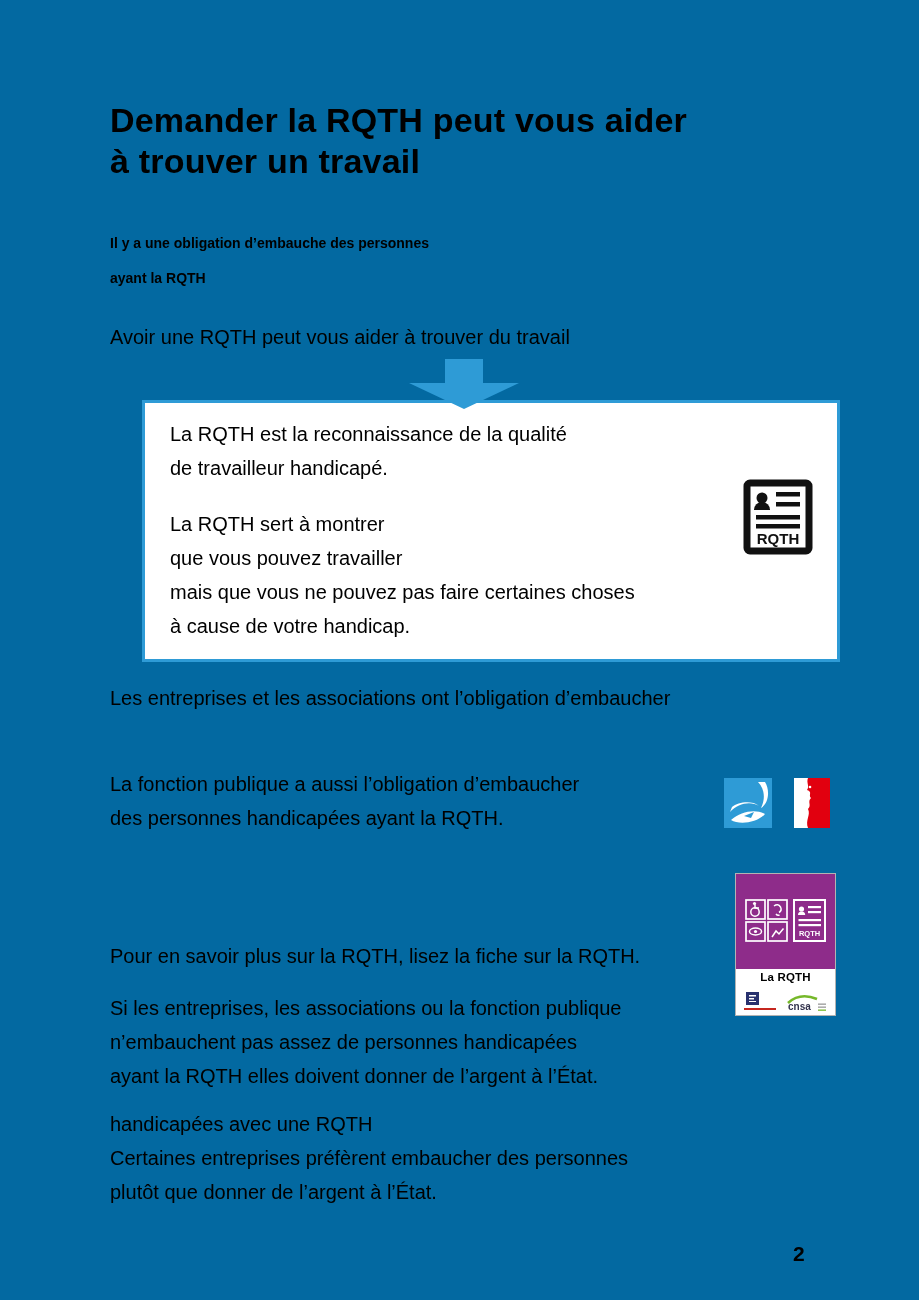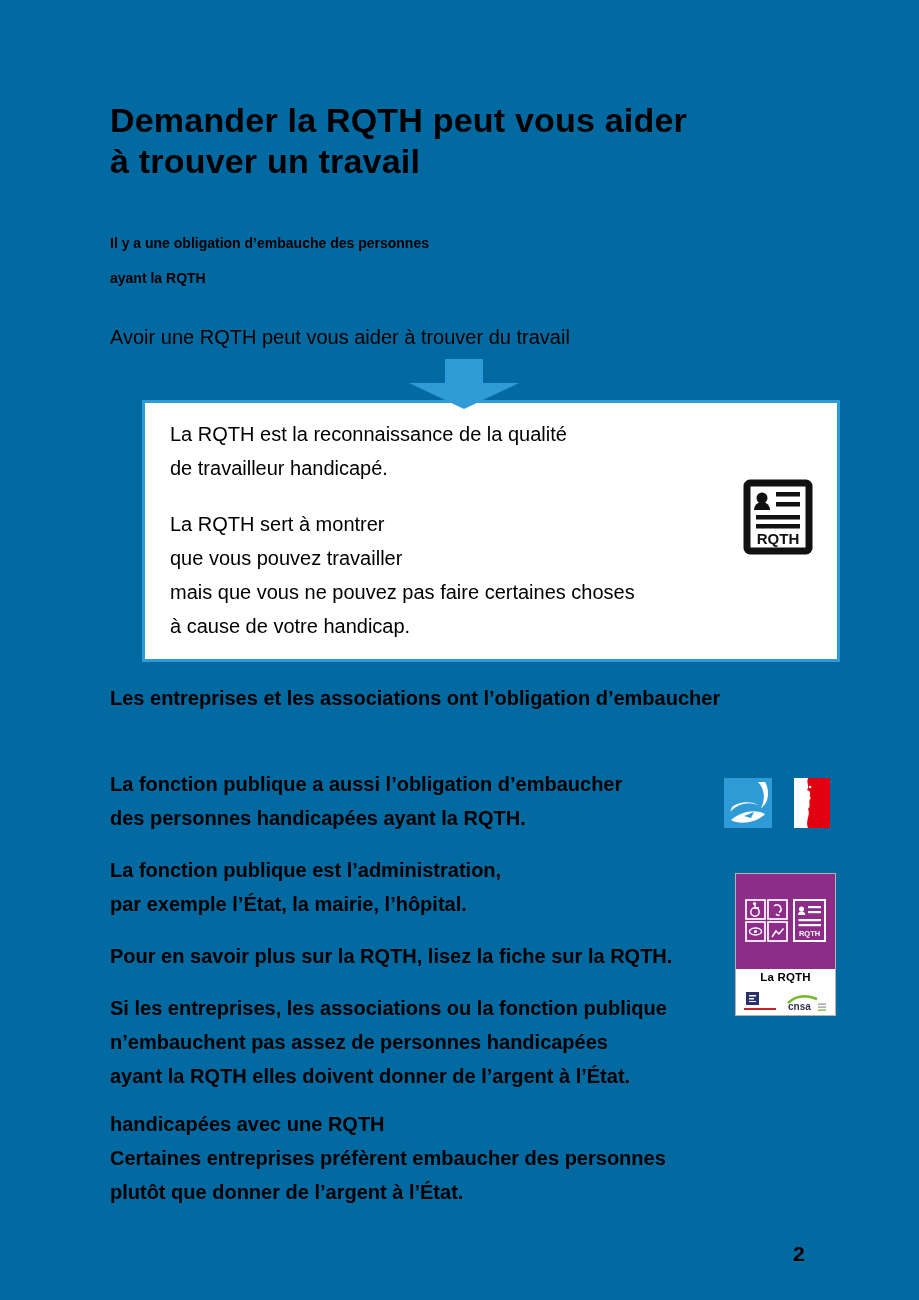--- a/index.html
+++ b/index.html
@@ -26,21 +26,21 @@
     position:absolute;left:110px;top:400px;width:692px;height:256px;
     border:3px solid #2E9BD6;background:#fff;box-sizing:content-box;margin-left:32px;
   }
   .callout-text{
     position:absolute;left:25px;top:14px;font-size:20px;line-height:34px;
   }
   .callout-text .para + .para{margin-top:22px;}
   .rqth-card{
     position:absolute;right:24px;top:76px;width:70px;height:76px;
   }
-  .para-block{position:absolute;left:110px;font-size:20px;line-height:34px;font-weight:bold;}
+  .para-block{position:absolute;left:110px;font-size:20px;line-height:34px;}
   .p1{top:681px;}
   .p2{top:767px;}
   .p3{top:853px;}
   .p4{top:939px;}
   .p5{top:991px;}
   .p6{top:1107px;}
   .gov-logo{position:absolute;left:724px;top:778px;width:106px;height:50px;}
   .thumb{
     position:absolute;left:735px;top:873px;width:101px;height:143px;
     border:1px solid #b3b3b3;background:#fff;box-sizing:border-box;
@@ -128,24 +128,20 @@
     <rect x="0" y="0" width="48" height="50" fill="#2E9BD6"></rect>
     <path d="M34 4 C40 10, 42 20, 37 30 C45 25, 46 12, 41 4 Z" fill="#ffffff"></path>
     <path d="M6 34 C14 25, 27 23, 35 28 C28 22, 14 24, 8 29 Z" fill="#ffffff"></path>
     <path d="M7 42 C17 33, 32 31, 41 36 C33 45, 15 47, 7 42 Z" fill="#ffffff"></path>
     <path d="M20 38 l10 -4 l-3 6 Z" fill="#2E9BD6"></path>
     <rect x="70" y="0" width="36" height="50" fill="#E1000F"></rect>
     <path d="M70 0 L84 0 C82 5, 86 8, 83 12 C89 14, 84 17, 87 20 C83 24, 88 27, 84 31 C87 37, 81 42, 84 50 L70 50 Z" fill="#ffffff"></path>
     <circle cx="86" cy="9" r="1.3" fill="#ffffff"></circle>
   </svg>
 
-  <div class="para-block p3">
-    <div class="line">La fonction publique est l’administration,</div>
-    <div class="line">par exemple l’État, la mairie, l’hôpital.</div>
-  </div>
 
   <div class="thumb">
     <div class="thumb-cover">
       <svg width="82" height="46" viewBox="0 0 82 46" aria-hidden="true">
         <g fill="none" stroke="#ffffff" stroke-width="1.7">
           <rect x="1" y="1" width="19" height="19"></rect>
           <rect x="23" y="1" width="19" height="19"></rect>
           <rect x="1" y="23" width="19" height="19"></rect>
           <rect x="23" y="23" width="19" height="19"></rect>
           <circle cx="10" cy="13" r="4.2" stroke-width="1.5"></circle>

